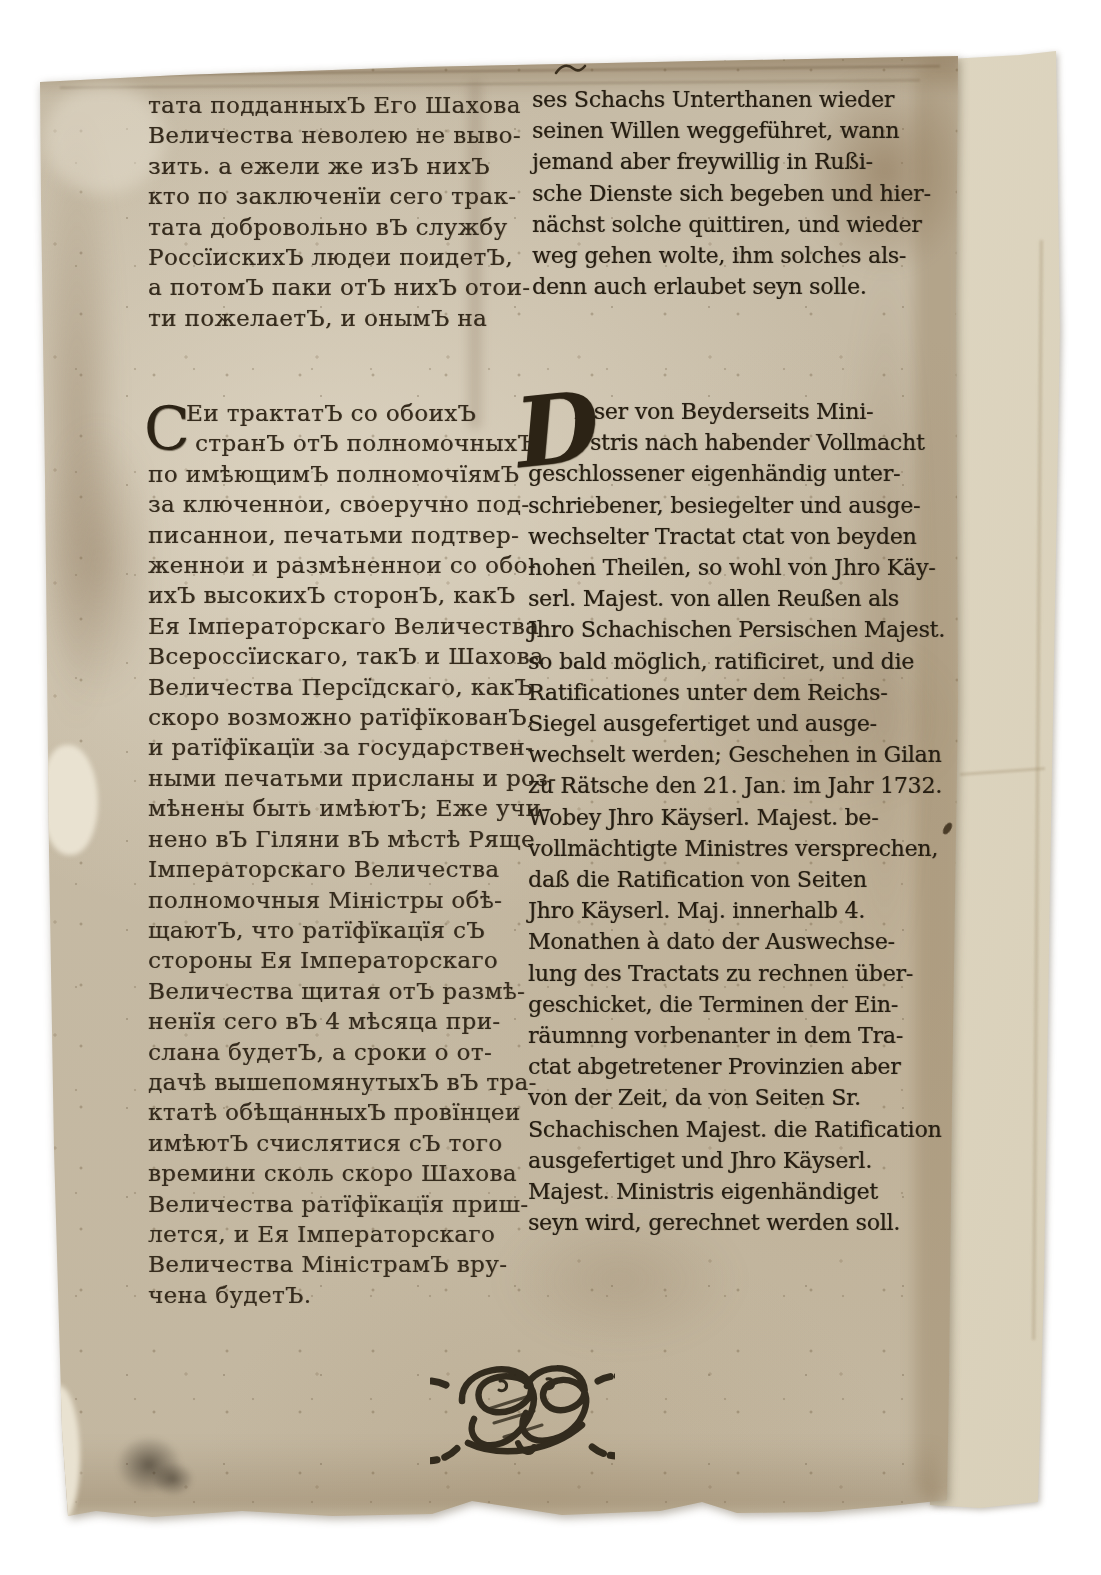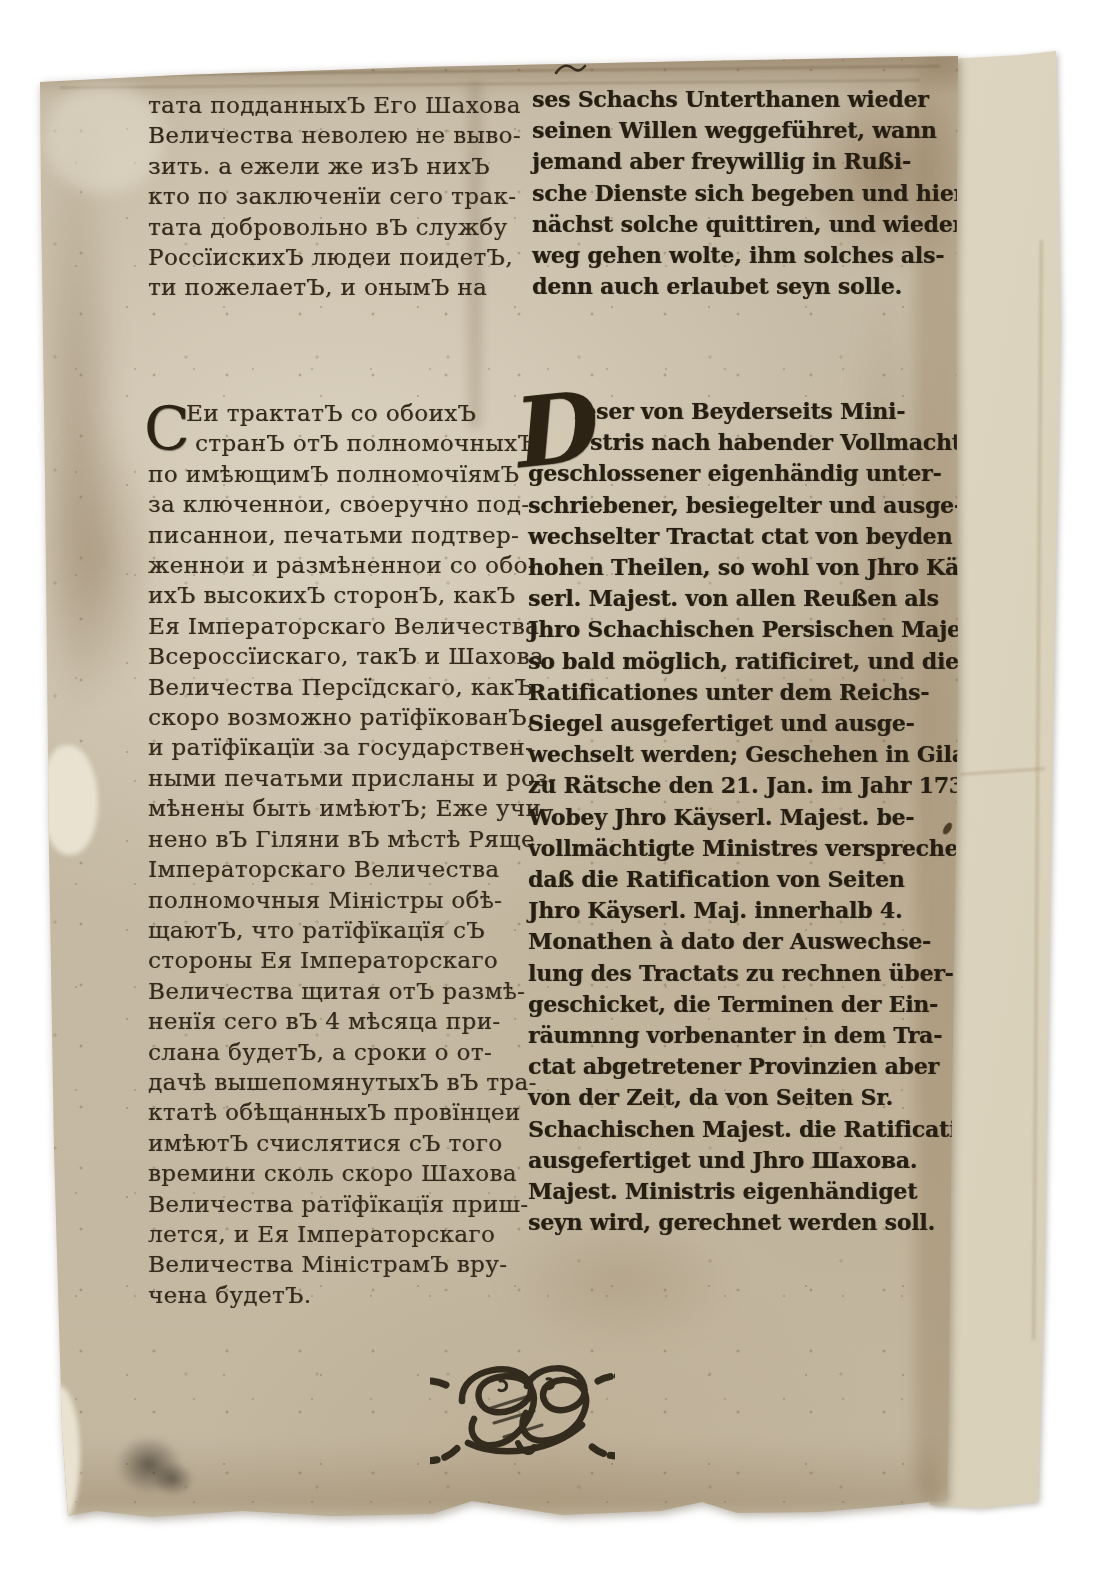--- a/index.html
+++ b/index.html
@@ -71,21 +71,21 @@
   .smudge2{left:152px;top:1462px;width:42px;height:34px;background:radial-gradient(closest-side,rgba(45,38,28,.55),rgba(45,38,28,0));filter:blur(2px);}
   .commamark{left:944px;top:822px;width:7px;height:13px;background:#4a3c28;border-radius:60% 40% 60% 40%;transform:rotate(25deg);filter:blur(.4px);}
 
   .col{position:absolute;}
   .line{
     white-space:nowrap;color:#352b1d;
     font-size:23px;line-height:30.4px;letter-spacing:.4px;
     text-shadow:.4px .4px .7px rgba(56,44,28,.55);
   }
   .col-de .line{
-    font-weight:700;color:#261e12;font-size:22px;line-height:31.2px;letter-spacing:-.2px;
+    font-weight:400;color:#261e12;font-size:22px;line-height:31.2px;letter-spacing:-.2px;
     text-shadow:.5px .4px .8px rgba(40,32,18,.6);
   }
   .ru-p1{left:148px;top:90px;width:375px;}
   .ru-p2{left:148px;top:398px;width:375px;}
   .de-p1{left:532px;top:84px;width:412px;}
   .de-p2{left:528px;top:396px;width:415px;}
   .ru-p2 .line.ind-a{padding-left:38px;}
   .ru-p2 .line.ind-b{padding-left:47px;}
   .de-p2 .line.ind-a{padding-left:46px;}
   .de-p2 .line.ind-b{padding-left:62px;}
@@ -137,20 +137,21 @@
         <path d="M4 15 Q 12 3 22 11 Q 27 15 33 8" fill="none" stroke="#3a2f1e" stroke-width="2.6" stroke-linecap="round"></path>
       </svg>
 
       <div class="col ru-p1">
         <div class="line">тата подданныхЪ Его Шахова</div>
         <div class="line">Величества неволею не выво-</div>
         <div class="line">зить. а ежели же изЪ нихЪ</div>
         <div class="line">кто по заключенїи сего трак-</div>
         <div class="line">тата добровольно вЪ службу</div>
         <div class="line">РоссїискихЪ людеи поидетЪ,</div>
+        <div class="line">а потомЪ паки отЪ нихЪ отои-</div>
         <div class="line">ти пожелаетЪ, и онымЪ на</div>
       </div>
 
       <div class="col ru-p2">
         <span class="dropcap dropcap-ru">С</span>
         <div class="line ind-a">Еи трактатЪ со обоихЪ</div>
         <div class="line ind-b">странЪ отЪ полномочныхЪ</div>
         <div class="line">по имѣющимЪ полномочїямЪ</div>
         <div class="line">за ключеннои, своеручно под-</div>
         <div class="line">писаннои, печатьми подтвер-</div>
@@ -210,21 +211,21 @@
         <div class="line">vollmächtigte Ministres versprechen,</div>
         <div class="line">daß die Ratification von Seiten</div>
         <div class="line">Jhro Käyserl. Maj. innerhalb 4.</div>
         <div class="line">Monathen à dato der Auswechse-</div>
         <div class="line">lung des Tractats zu rechnen über-</div>
         <div class="line">geschicket, die Terminen der Ein-</div>
         <div class="line">räumnng vorbenanter in dem Tra-</div>
         <div class="line">ctat abgetretener Provinzien aber</div>
         <div class="line">von der Zeit, da von Seiten Sr.</div>
         <div class="line">Schachischen Majest. die Ratification</div>
-        <div class="line">ausgefertiget und Jhro Шахова.</div>
+        <div class="line">ausgefertiget und Jhro Käyserl.</div>
         <div class="line">Majest. Ministris eigenhändiget</div>
         <div class="line">seyn wird, gerechnet werden soll.</div>
       </div>
 
       <svg class="ornament-svg" width="185" height="120" viewBox="0 0 185 120">
         <g fill="none" stroke="#272014" stroke-linecap="round" opacity="0.92">
           <path d="M16 40 A 40 40 0 1 0 30 100" stroke-width="7" stroke-dasharray="15 8"></path>
           <path d="M168 36 A 40 40 0 1 1 158 98" stroke-width="7" stroke-dasharray="13 7"></path>
           <path d="M32 56 C 30 22 90 14 100 39 C 109 62 60 79 50 57 C 42 37 68 27 88 33 C 120 43 98 88 72 98 C 50 106 36 90 44 74" stroke-width="6.5"></path>
           <path d="M97 41 C 106 18 148 17 154 41 C 160 63 122 75 114 55 C 108 39 130 31 144 37 C 168 47 154 86 124 94 C 98 101 86 84 96 68" stroke-width="6.5"></path>

